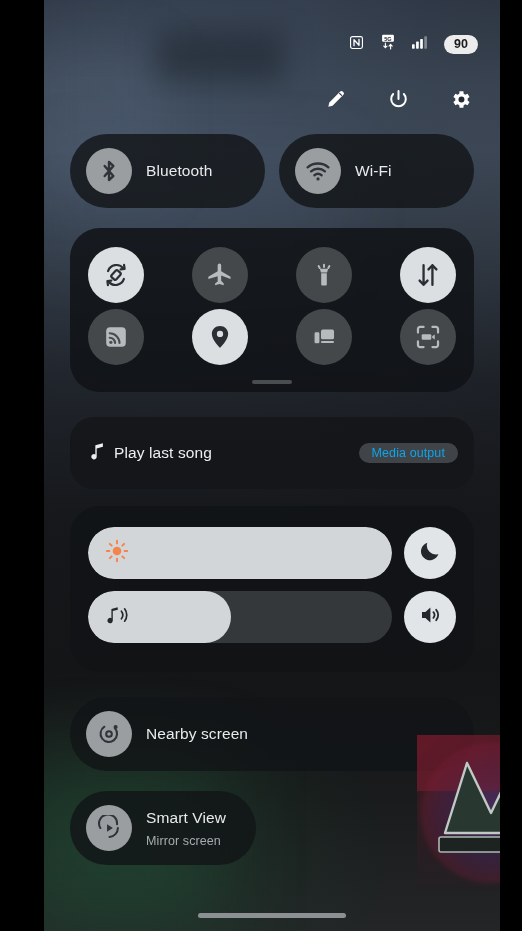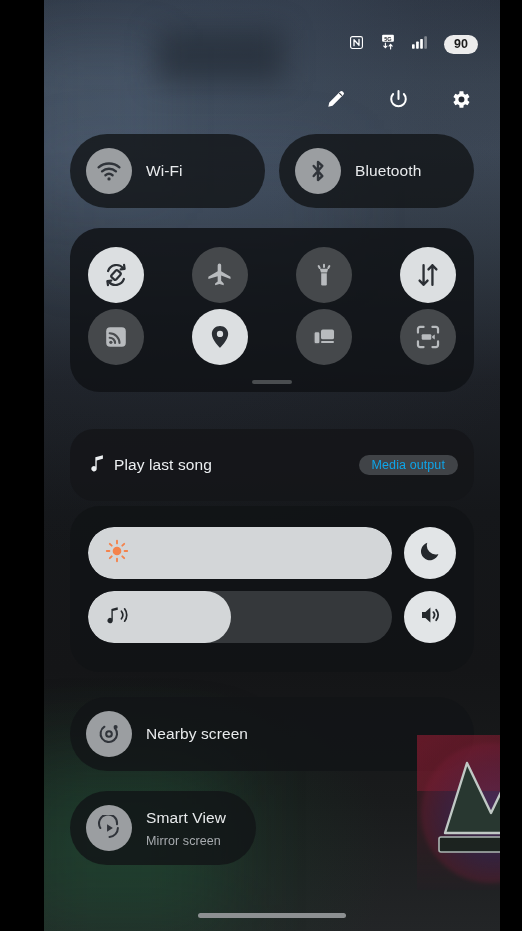--- a/index.html
+++ b/index.html
@@ -67,21 +67,21 @@
   .tile { width:56px; height:56px; border-radius:50%; display:flex; align-items:center; justify-content:center; cursor:pointer; }
   .tile.on  { background:#dcdfe1; }
   .tile.off { background:#45484b; }
   #grid-handle {
     position:absolute; left:50%; bottom:8px; transform:translateX(-50%);
     width:40px; height:4px; border-radius:2px; background:#4a4d50;
   }
 
   
   #media-card {
-    position:absolute; left:26px; top:429px; width:404px; height:72px;
+    position:absolute; left:26px; top:417px; width:404px; height:72px;
     border-radius:24px; background:rgba(20,22,25,0.88);
     display:flex; align-items:center; padding:0 16px 0 20px; justify-content:space-between;
   }
   #media-left { display:flex; align-items:center; gap:9px; }
   #media-title { color:#eceff1; font-size:15.5px; letter-spacing:0.1px; }
   #media-output-btn {
     height:20px; border-radius:14px; background:#404347; color:#0ea5e9;
     font-size:12.5px; display:flex; align-items:center; padding:0 13px; cursor:pointer; letter-spacing:0.1px;
   }
 
@@ -193,35 +193,35 @@
           <path fill="#fff" d="M19.4 13a7.6 7.6 0 000-2l2-1.6-2-3.4-2.4 1a7.6 7.6 0 00-1.7-1L15 3.4h-4l-.3 2.6a7.6 7.6 0 00-1.7 1l-2.4-1-2 3.4L6.6 11a7.6 7.6 0 000 2l-2 1.6 2 3.4 2.4-1a7.6 7.6 0 001.7 1l.3 2.6h4l.3-2.6a7.6 7.6 0 001.7-1l2.4 1 2-3.4z"></path>
           <circle cx="13" cy="12" r="3.1" fill="#242a33"></circle>
         </svg>
       </div>
     </div>
 
     <div class="pill-row" style="top:134px;">
       <div class="big-pill">
         <span class="pill-circle">
           <svg width="26" height="26" viewBox="0 0 24 24">
+            <path d="M8 7.3l8 9.4-4 3.6V3.7l4 3.6-8 9.4" fill="none" stroke="#30343a" stroke-width="2.2" stroke-linecap="round" stroke-linejoin="round"></path>
+          </svg>
+        </span>
+        <span class="pill-label">Bluetooth</span>
+      </div>
+      <div class="big-pill">
+        <span class="pill-circle">
+          <svg width="26" height="26" viewBox="0 0 24 24">
             <path d="M2.4 8.6a15 15 0 0119.2 0" fill="none" stroke="#30343a" stroke-width="2.2" stroke-linecap="round"></path>
             <path d="M5.6 12.3a10 10 0 0112.8 0" fill="none" stroke="#30343a" stroke-width="2.2" stroke-linecap="round"></path>
             <path d="M8.7 15.9a5.3 5.3 0 016.6 0" fill="none" stroke="#30343a" stroke-width="2.2" stroke-linecap="round"></path>
             <circle cx="12" cy="19.3" r="1.5" fill="#30343a"></circle>
           </svg>
         </span>
         <span class="pill-label">Wi-Fi</span>
-      </div>
-      <div class="big-pill">
-        <span class="pill-circle">
-          <svg width="26" height="26" viewBox="0 0 24 24">
-            <path d="M8 7.3l8 9.4-4 3.6V3.7l4 3.6-8 9.4" fill="none" stroke="#30343a" stroke-width="2.2" stroke-linecap="round" stroke-linejoin="round"></path>
-          </svg>
-        </span>
-        <span class="pill-label">Bluetooth</span>
       </div>
     </div>
 
     <div id="tile-grid">
       <div class="tile-row">
         <div class="tile on">
           <svg width="28" height="28" viewBox="0 0 24 24">
             <path d="M5.2 8.6A7.6 7.6 0 0118.4 6.4" fill="none" stroke="#2b2f34" stroke-width="1.9" stroke-linecap="round"></path>
             <path d="M18.8 15.4A7.6 7.6 0 015.6 17.6" fill="none" stroke="#2b2f34" stroke-width="1.9" stroke-linecap="round"></path>
             <path d="M18.9 3.3l.5 3.4-3.4.4" fill="none" stroke="#2b2f34" stroke-width="1.9" stroke-linecap="round" stroke-linejoin="round"></path>

